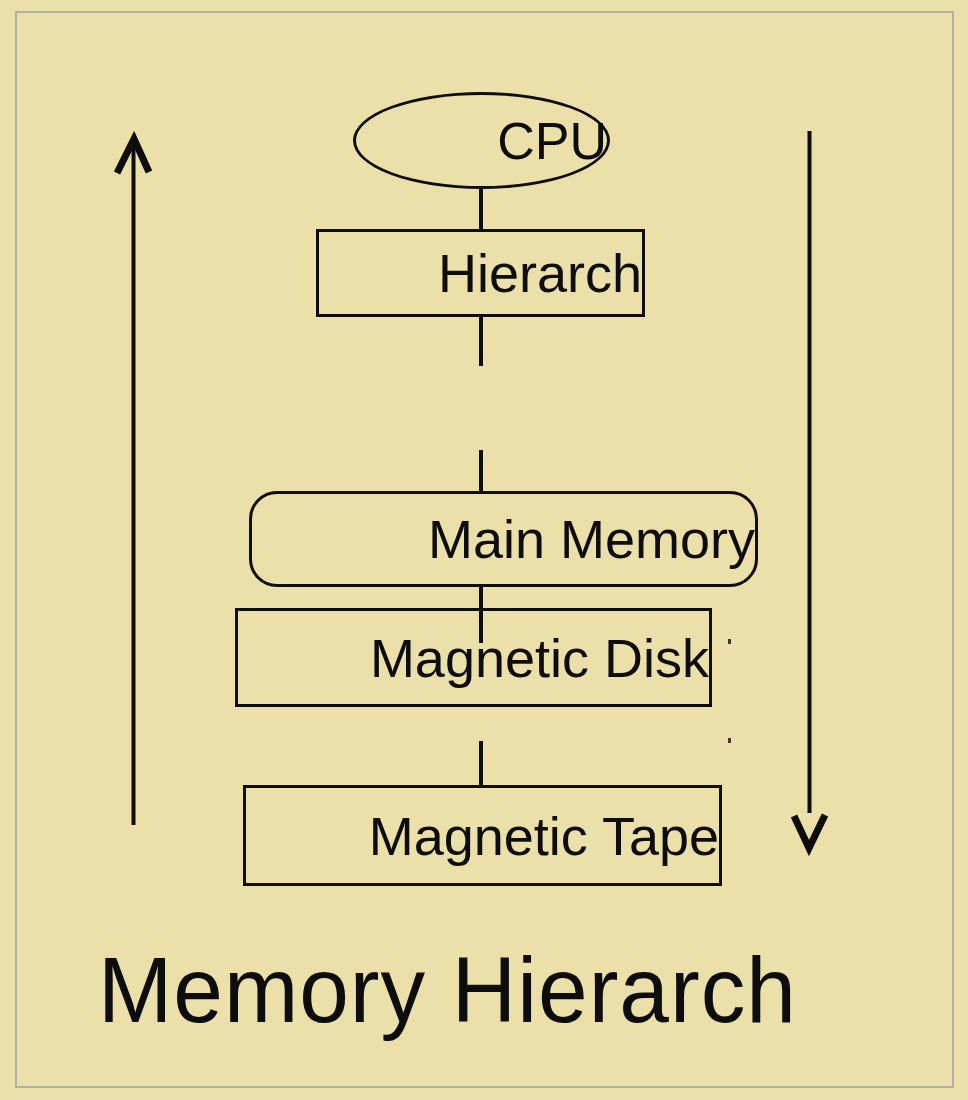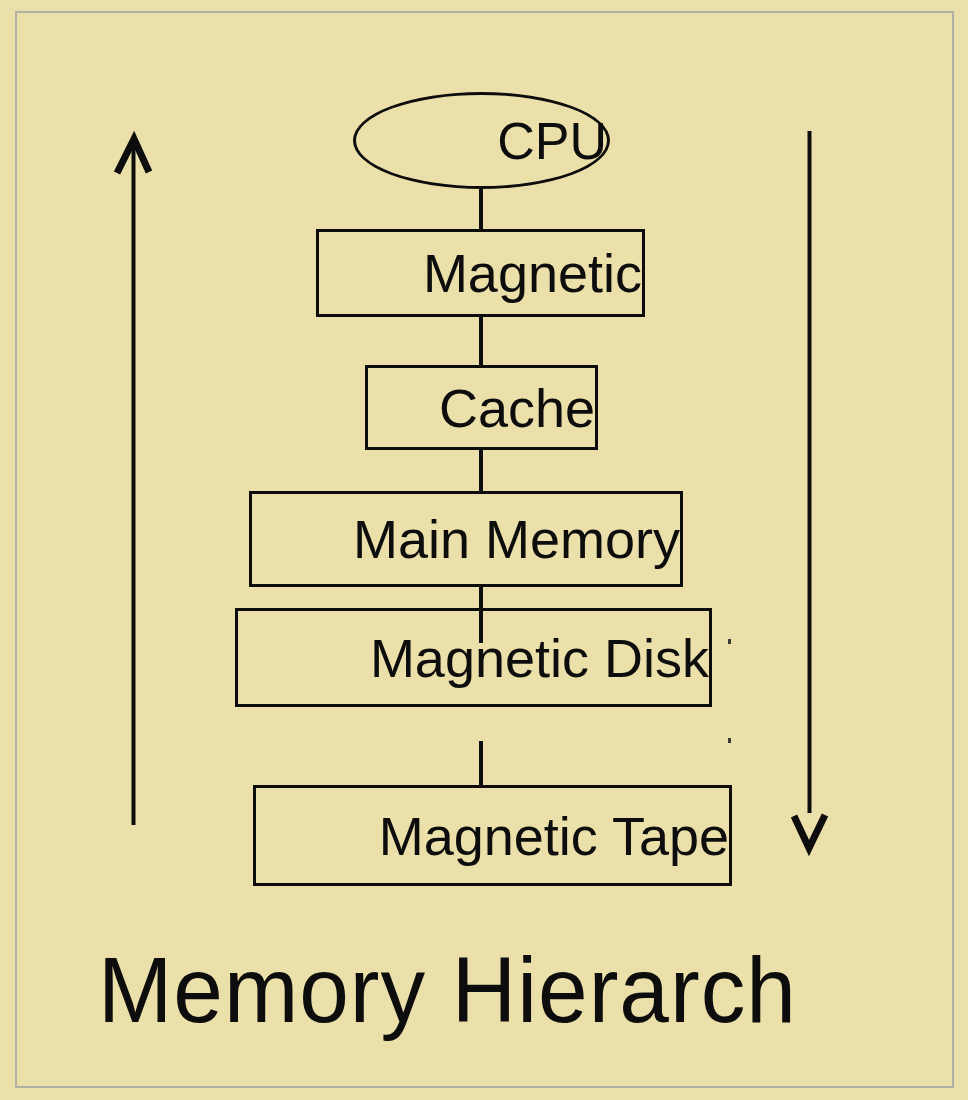--- a/index.html
+++ b/index.html
@@ -32,23 +32,23 @@
     justify-content: flex-end;
     color: var(--ink);
     font-size: 54px;
     letter-spacing: 0px;
     white-space: nowrap;
   }
   .ellipse { border-radius: 50%; }
   .n-cpu   { left: 353px; top:  92px; width: 257px; height:  97px; font-size: 52px; }
   .n-reg   { left: 316px; top: 229px; width: 329px; height:  88px; }
   .n-cache { left: 365px; top: 365px; width: 233px; height:  85px; }
-  .n-main  { left: 249px; top: 491px; width: 434px; height:  96px; }
+  .n-main  { left: 249px; top: 491px; width: 509px; height:  96px; border-radius: 28px; }
   .n-disk  { left: 235px; top: 608px; width: 477px; height:  99px; }
-  .n-tape  { left: 253px; top: 785px; width: 479px; height: 101px; }
+  .n-tape  { left: 243px; top: 785px; width: 479px; height: 101px; }
   .connector {
     position: absolute;
     left: 479px;
     width: 4px;
     background: var(--ink);
   }
   .c1 { top: 189px; height: 41px; }
   .c2 { top: 317px; height: 49px; }
   .c3 { top: 450px; height: 42px; }
   .c4 { top: 587px; height: 56px; }
@@ -88,24 +88,21 @@
   <div class="connector c1"></div>
   <div class="connector c2"></div>
   <div class="connector c3"></div>
   <div class="connector c4"></div>
   <div class="connector c5"></div>
 
   <div class="node ellipse n-cpu">
     <span>CPU</span>
   </div>
   <div class="node n-reg">
-    <span>Magnetic</span>
-  </div>
-  <div class="node n-cache">
-    <span>Cache</span>
+    <span>Hierarch</span>
   </div>
   <div class="node n-main">
     <span>Main Memory</span>
   </div>
   <div class="node n-disk">
     <span>Magnetic Disk</span>
   </div>
   <div class="node n-tape">
     <span>Magnetic Tape</span>
   </div>

